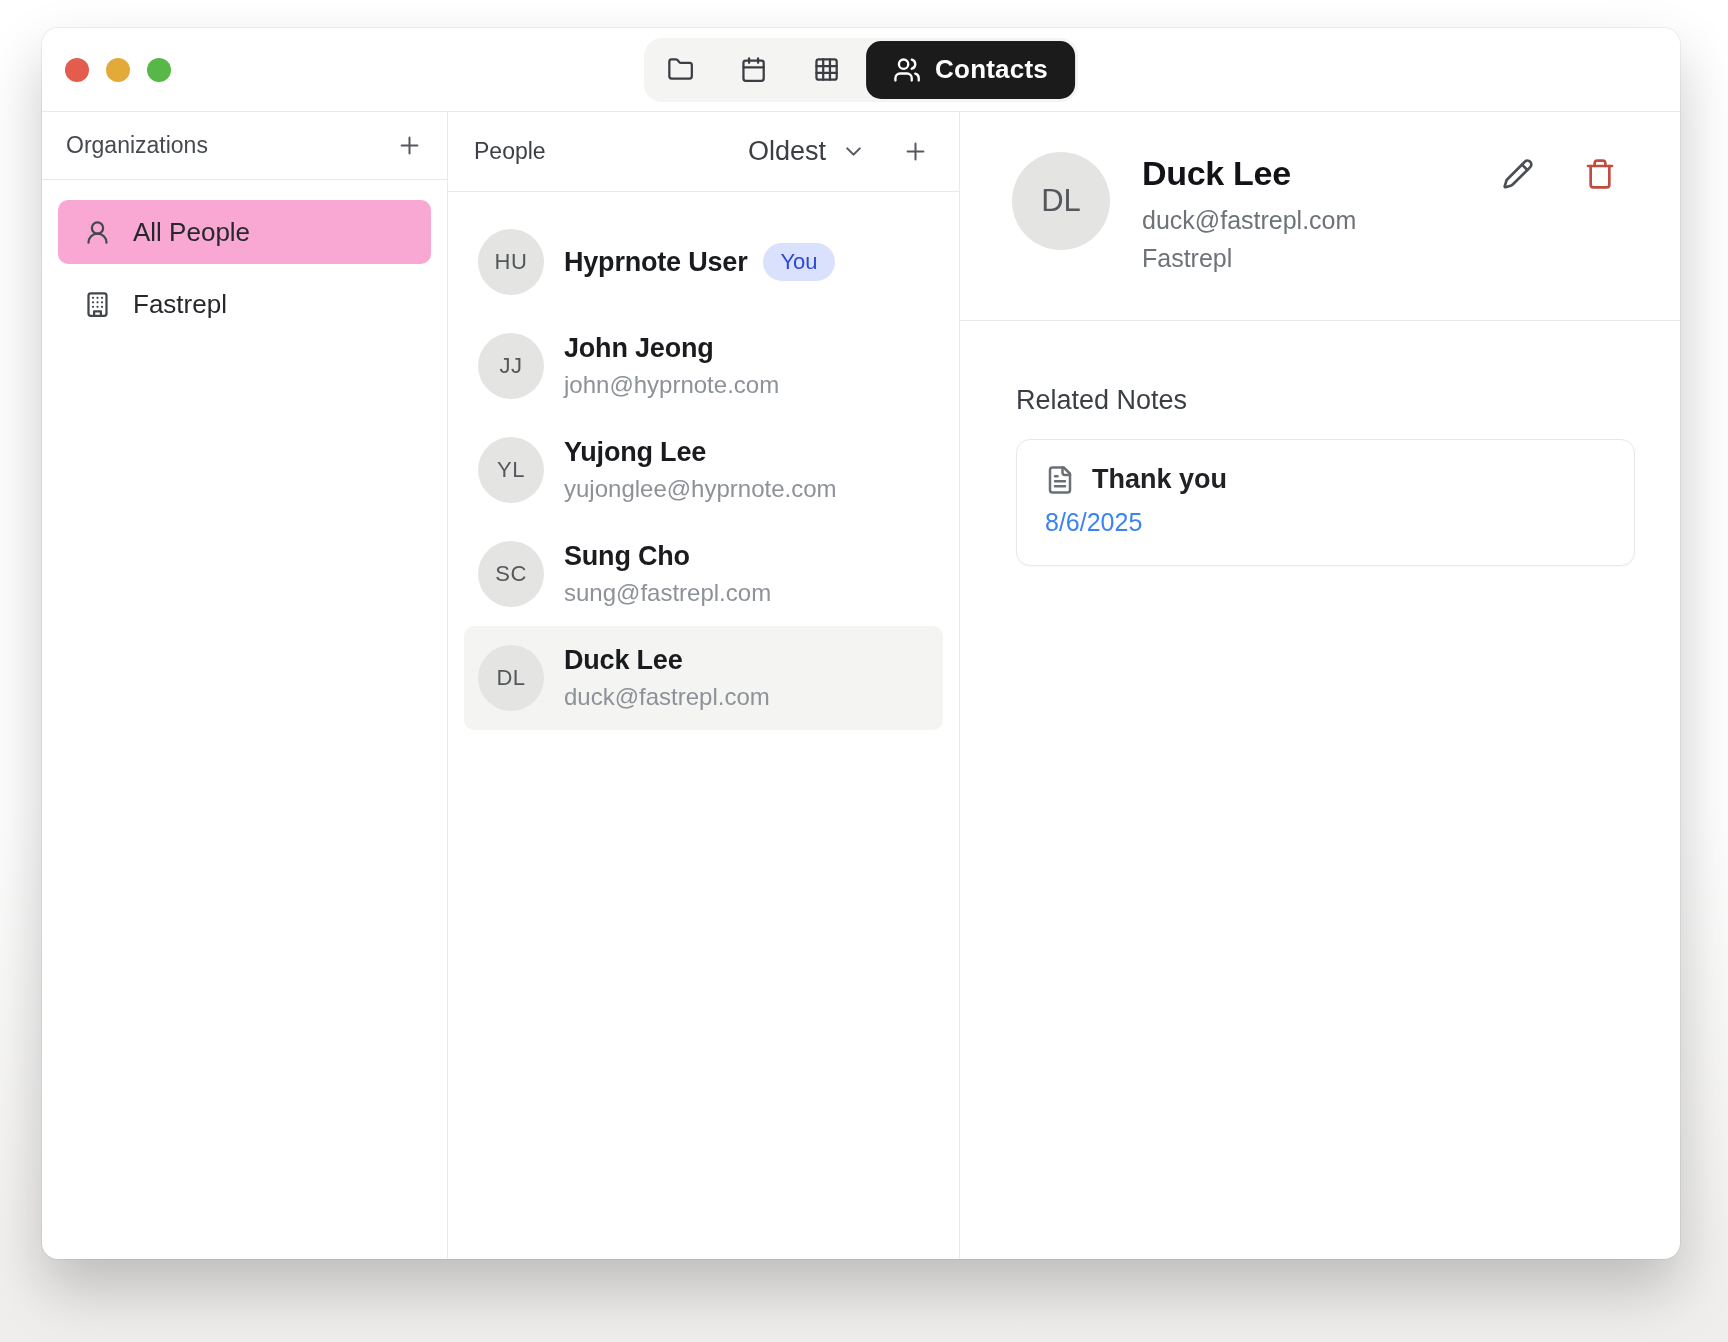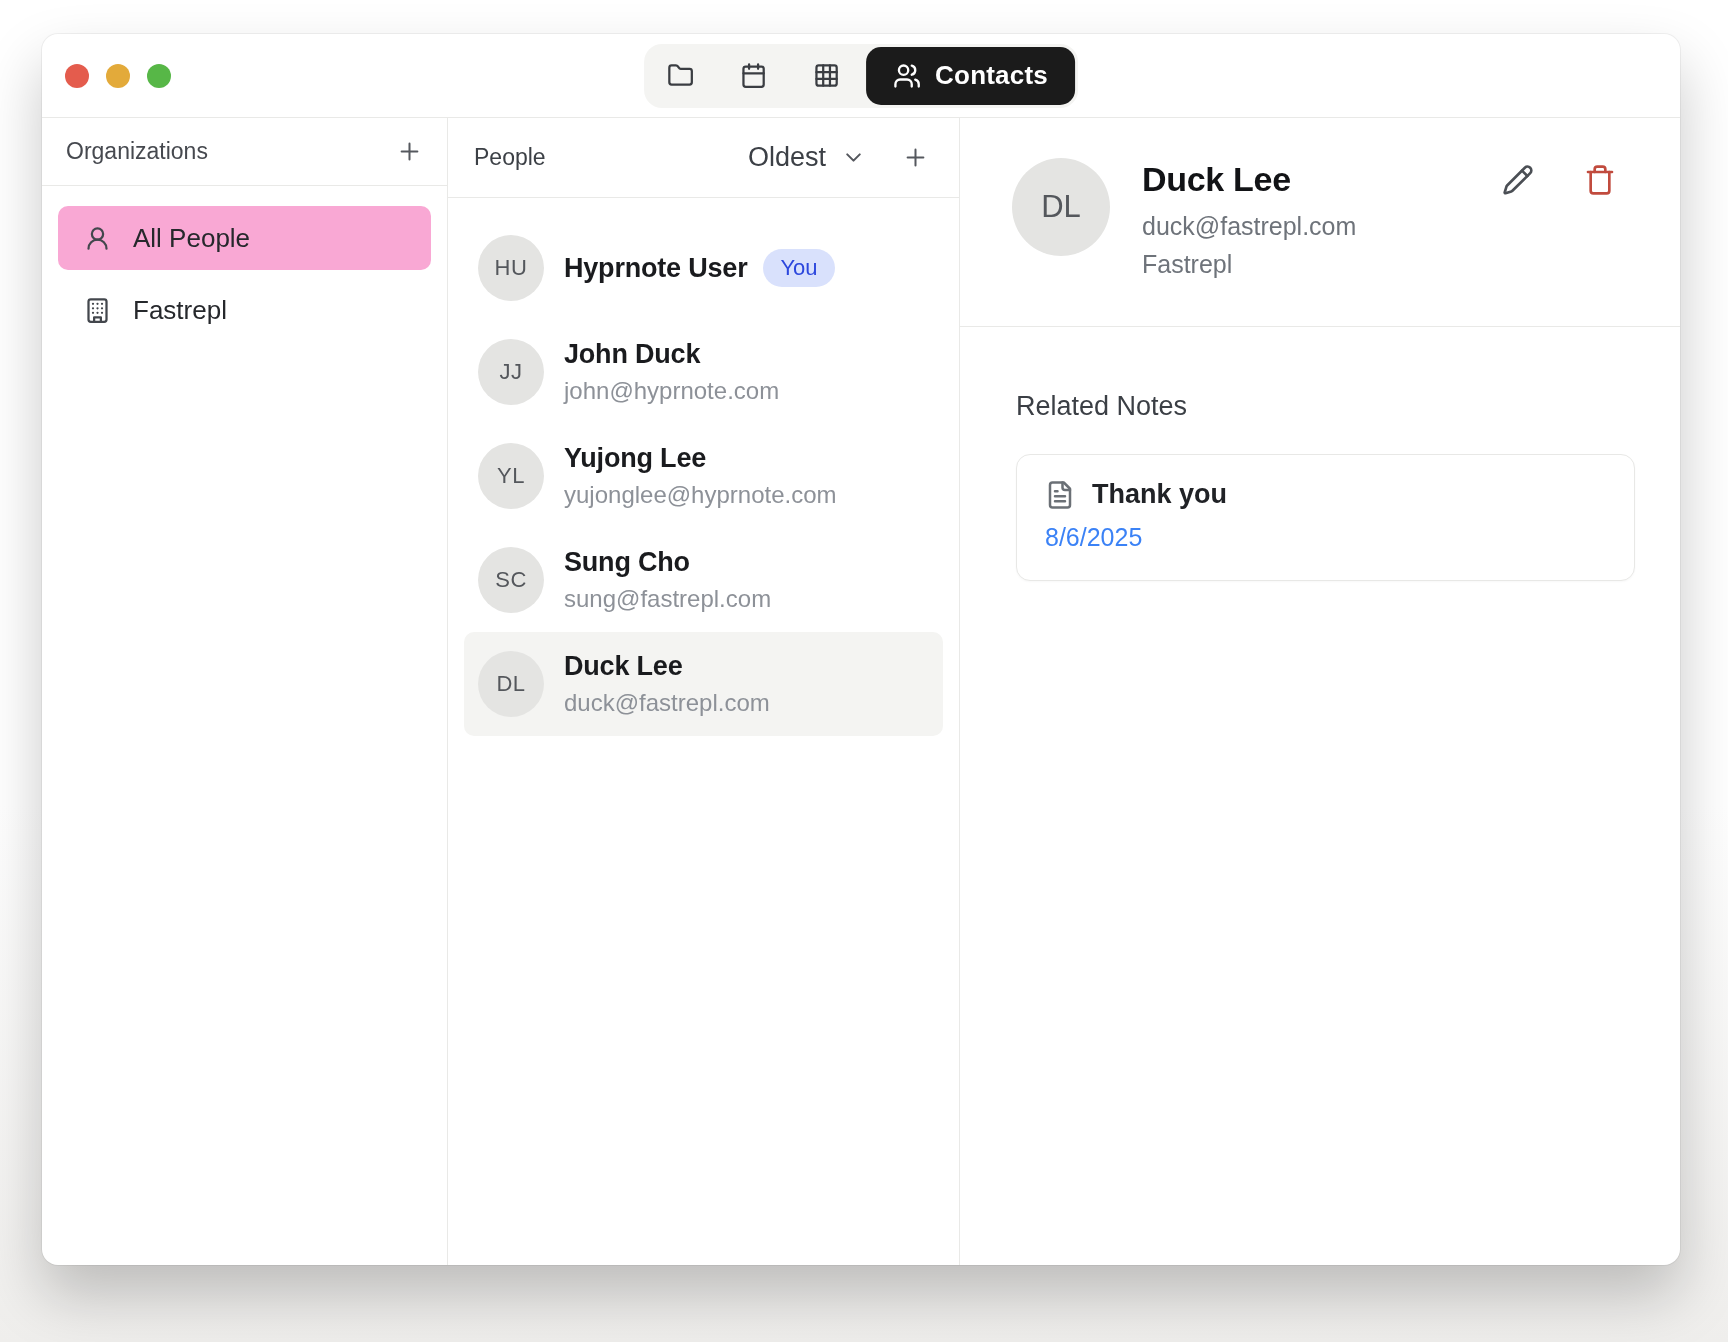--- a/index.html
+++ b/index.html
@@ -1,19 +1,19 @@
 <!DOCTYPE html>
 <html><head>
 <meta charset="utf-8">
 <style>
   html,body{margin:0;padding:0;}
   .canvas{position:relative;width:1728px;height:1342px;overflow:hidden;
     background:linear-gradient(180deg,#ffffff 60%,#efeeec 100%);
     font-family:"Liberation Sans",sans-serif;-webkit-font-smoothing:antialiased;}
-  .window{position:absolute;left:42px;top:34px;width:1638px;height:1231px;background:#fff;
+  .window{position:absolute;left:42px;top:28px;width:1638px;height:1231px;background:#fff;
     border-radius:16px;box-shadow:0 0 0 1px rgba(0,0,0,.05),0 30px 60px rgba(0,0,0,.22);
     display:flex;flex-direction:column;overflow:hidden;}
   svg.ic{fill:none;stroke:currentColor;stroke-width:2;stroke-linecap:round;stroke-linejoin:round;display:block;}
 
   
   .titlebar{flex:0 0 83px;border-bottom:1px solid #e9e9e7;position:relative;}
   .traffic{position:absolute;left:23px;top:0;height:100%;display:flex;align-items:center;gap:17px;}
   .light{width:24px;height:24px;border-radius:50%;}
   .light.red{background:#e45c4d;}
   .light.yellow{background:#e3aa3a;}
@@ -65,21 +65,21 @@
   .avatar-lg{width:98px;height:98px;border-radius:50%;background:#e4e4e2;color:#54575c;font-size:31px;
     display:flex;align-items:center;justify-content:center;flex:0 0 auto;}
   .detail-name{font-size:34px;font-weight:700;color:#121316;margin-top:2px;letter-spacing:-.3px;}
   .detail-email{font-size:25px;color:#6e737a;margin-top:13px;}
   .detail-org{font-size:25px;color:#6e737a;margin-top:9px;}
   .actions{position:absolute;top:46px;right:64px;display:flex;gap:50px;align-items:center;}
   .edit-btn{color:#4b4f55;}
   .delete-btn{color:#c14b3e;}
   .detail-body{padding:64px 45px 0 56px;}
   .section-title{font-size:27px;color:#3b3f45;font-weight:500;}
-  .note-card{margin-top:32px;border:1px solid #e8e8e6;border-radius:14px;padding:24px 28px 28px;
+  .note-card{margin-top:23px;border:1px solid #e8e8e6;border-radius:14px;padding:24px 28px 28px;
     box-shadow:0 1px 2px rgba(0,0,0,.03);cursor:pointer;background:#fff;}
   .note-title-row{display:flex;align-items:center;gap:17px;font-size:27px;font-weight:600;color:#202226;}
   .note-title-row .ic{color:#6b7076;}
   .note-date{margin-top:13px;font-size:25px;color:#3b82f6;}
 </style>
 </head>
 <body>
 
 <div class="canvas">
   <div class="window">
@@ -190,21 +190,21 @@
             <span class="avatar">HU</span>
             <span class="name-row">
               <span class="person-name">Hyprnote User</span>
               <span class="badge-you">You</span>
             </span>
           </div>
 
           <div class="person-row">
             <span class="avatar">JJ</span>
             <span>
-              <div class="person-name">John Duck</div>
+              <div class="person-name">John Jeong</div>
               <div class="person-email">john@hyprnote.com</div>
             </span>
           </div>
 
           <div class="person-row">
             <span class="avatar">YL</span>
             <span>
               <div class="person-name">Yujong Lee</div>
               <div class="person-email">yujonglee@hyprnote.com</div>
             </span>

